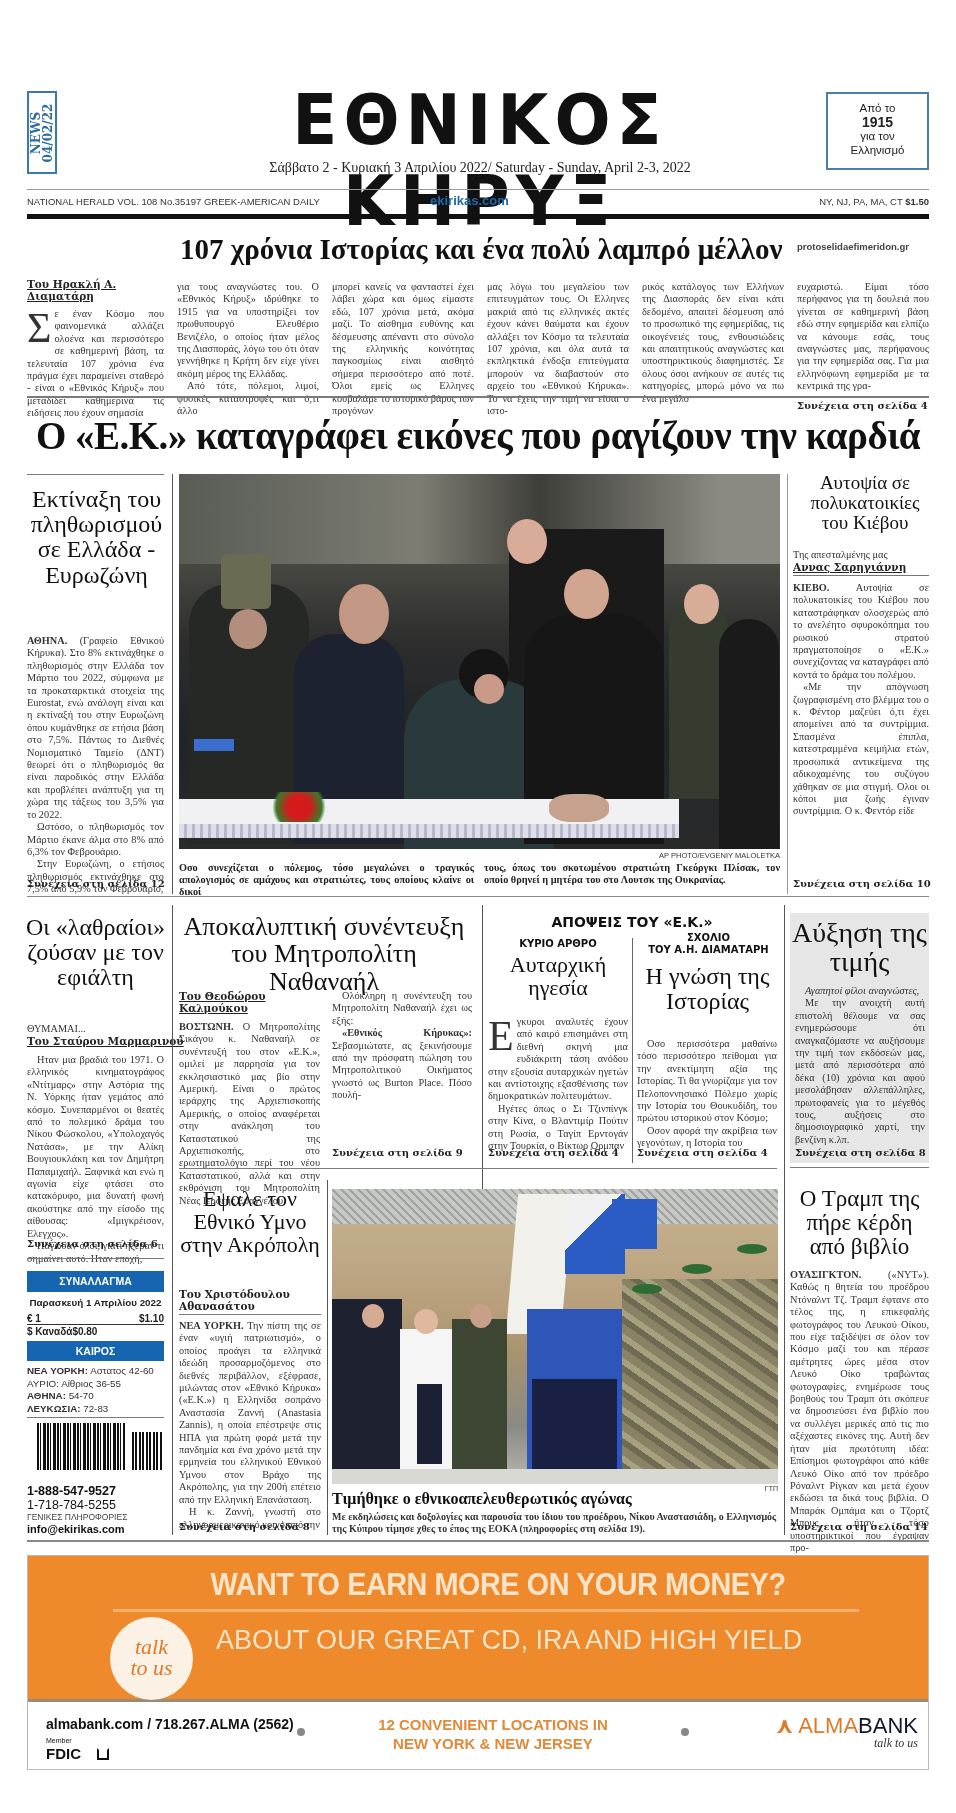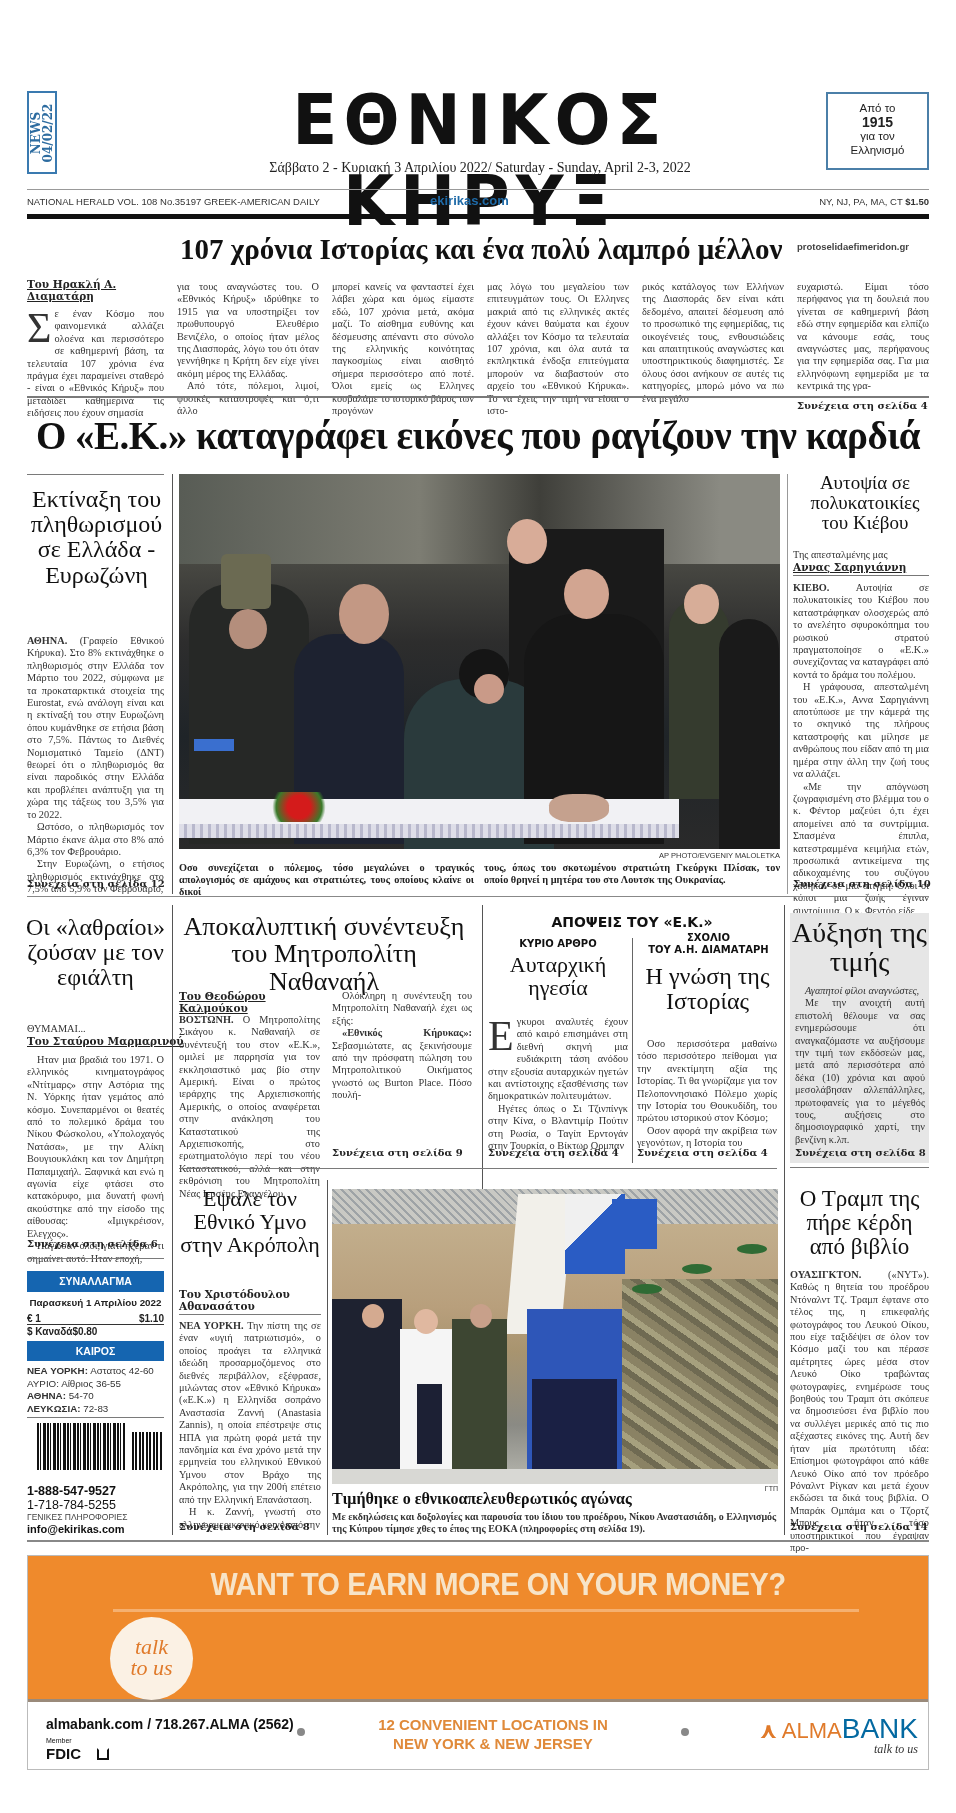--- a/index.html
+++ b/index.html
@@ -106,21 +106,20 @@
 <div class="abs serif" style="left:179px;top:862px;width:295px;font-size:10.3px;line-height:12px;font-weight:bold;color:#222;text-align:justify">Οσο συνεχίζεται ο πόλεμος, τόσο μεγαλώνει ο τραγικός απολογισμός σε αμάχους και στρατιώτες, τους οποίους κλαίνε οι δικοί</div>
 <div class="abs serif" style="left:484px;top:862px;width:296px;font-size:10.3px;line-height:12px;font-weight:bold;color:#222;text-align:justify">τους, όπως του σκοτωμένου στρατιώτη Γκεόργκι Πλίσακ, τον οποίο θρηνεί η μητέρα του στο Λουτσκ της Ουκρανίας.</div>
 <div class="vr" style="left:787px;top:474px;height:420px;background:#999"></div>
 
 <div class="abs head-serif" style="left:795px;top:473px;width:140px;font-size:19px">Αυτοψία σε πολυκατοικίες του Κιέβου</div>
 <div class="abs serif" style="left:793px;top:549px;font-size:10.3px;color:#333">Της απεσταλμένης μας</div>
 <div class="abs byline" style="left:793px;top:561px">Αννας Σαρηγιάννη</div>
 <div class="hr" style="left:793px;top:575px;width:136px;height:1px;background:#777"></div>
 <div class="abs body-text" style="left:793px;top:582px;width:136px">
   <p class="noind"><b>ΚΙΕΒΟ.</b> <span>Αυτοψία σε πολυκατοικίες του Κιέβου που καταστράφηκαν ολοσχερώς από το ανελέητο σφυροκόπημα του ρωσικού στρατού πραγματοποίησε ο «Ε.Κ.» συνεχίζοντας να καταγράφει από κοντά το δράμα του πολέμου.</span></p>
-  <p>Η γράφουσα, απεσταλμένη του «Ε.Κ.», Αννα Σαρηγιάννη αποτύπωσε με την κάμερά της το σκηνικό της πλήρους καταστροφής και μίλησε με ανθρώπους που είδαν από τη μια ημέρα στην άλλη την ζωή τους να αλλάζει.</p>
   <p>«Με την απόγνωση ζωγραφισμένη στο βλέμμα του ο κ. Φέντορ μαζεύει ό,τι έχει απομείνει από τα συντρίμμια. Σπασμένα έπιπλα, κατεστραμμένα κειμήλια ετών, προσωπικά αντικείμενα της αδικοχαμένης του συζύγου χάθηκαν σε μια στιγμή. Ολοι οι κόποι μια ζωής έγιναν συντρίμμια. Ο κ. Φεντόρ είδε</p>
 </div>
 <div class="abs cont" style="left:793px;top:878px">Συνέχεια στη σελίδα 10</div>
 
 <div class="hr" style="left:27px;top:896px;width:902px;height:1px;background:#888"></div>
 
 <div class="abs head-serif" style="left:22px;top:915px;width:147px;font-size:24px">Οι «λαθραίοι» ζούσαν με τον εφιάλτη</div>
 <div class="abs serif" style="left:27px;top:1023px;font-size:10.3px;color:#333">ΘΥΜΑΜΑΙ...</div>
 <div class="abs byline" style="left:27px;top:1035px">Του Σταύρου Μαρμαρινού</div>
 <div class="abs body-text" style="left:27px;top:1054px;width:137px">
@@ -153,21 +152,21 @@
 <div class="abs sans" style="left:27px;top:1484px;width:140px;color:#111">
   <div style="font-weight:bold;font-size:12.5px;line-height:14px">1-888-547-9527</div>
   <div style="font-weight:normal;font-size:12.5px;line-height:14px">1-718-784-5255</div>
   <div style="font-size:8.5px;line-height:11px;color:#444">ΓΕΝΙΚΕΣ ΠΛΗΡΟΦΟΡΙΕΣ</div>
   <div style="font-weight:bold;font-size:11px;line-height:12px">info@ekirikas.com</div>
 </div>
 <div class="vr" style="left:172px;top:905px;height:630px"></div>
 
 <div class="abs head-serif" style="left:179px;top:913px;width:290px;font-size:26px">Αποκαλυπτική συνέντευξη του Μητροπολίτη Ναθαναήλ</div>
 <div class="abs" style="left:179px;top:990px;width:141px">
-  <div class="byline" style="">Του Θεοδώρου Καλμούκου</div>
+  <div class="byline" style="margin-bottom:7px">Του Θεοδώρου Καλμούκου</div>
   <p class="body-text" style="text-indent:0"><b>ΒΟΣΤΩΝΗ.</b> <span>Ο Μητροπολίτης Σικάγου κ. Ναθαναήλ σε συνέντευξή του στον «Ε.Κ.», ομιλεί με παρρησία για τον εκκλησιαστικό μας βίο στην Αμερική. Είναι ο πρώτος ιεράρχης της Αρχιεπισκοπής Αμερικής, ο οποίος αναφέρεται στην ανάκληση του Καταστατικού της Αρχιεπισκοπής, στο ερωτηματολόγιο περί του νέου Καταστατικού, αλλά και στην εκθρόνιση του Μητροπολίτη Νέας Ιερσέης Ευαγγέλου.</span></p>
 </div>
 <div class="abs body-text" style="left:332px;top:990px;width:140px">
   <p>Ολόκληρη η συνέντευξη του Μητροπολίτη Ναθαναήλ έχει ως εξής:</p>
   <p><b>«Εθνικός Κήρυκας»:</b> <span>Σεβασμιώτατε, ας ξεκινήσουμε από την πρόσφατη πώληση του Μητροπολιτικού Οικήματος γνωστό ως Burton Place. Πόσο πουλή-</span></p>
 </div>
 <div class="abs cont" style="left:332px;top:1147px">Συνέχεια στη σελίδα 9</div>
 <div class="vr" style="left:482px;top:905px;height:290px"></div>
 
 <div class="abs" style="left:488px;top:914px;width:288px;text-align:center;font-family:'DejaVu Sans',sans-serif;font-weight:bold;font-size:14px;color:#111">ΑΠΟΨΕΙΣ ΤΟΥ «Ε.Κ.»</div>
@@ -245,33 +244,34 @@
 
 <div class="abs" style="left:27px;top:1555px;width:902px;height:215px;border:1px solid #bbb">
   <div class="abs" style="left:0;top:0;width:900px;height:146px;background:#ef8a2c;border-bottom:3px solid #9a8a7a"></div>
   <div class="abs" style="left:85px;top:11px;width:770px;text-align:center;font-family:'Liberation Sans',sans-serif;font-weight:bold;font-size:31px;color:#f7e4c8;letter-spacing:-0.5px;transform:scaleX(0.93);transform-origin:center">WANT TO EARN MORE ON YOUR MONEY?</div>
   <div class="abs" style="left:85px;top:53px;width:746px;height:3px;background:#f5b070"></div>
   <div class="abs" style="left:82px;top:61px;width:83px;height:83px;border-radius:50%;background:#fbf1e4;color:#e07a2a;text-align:center;font-family:'Liberation Serif',serif;font-style:italic;font-size:22px;line-height:21px;padding-top:19px">
     <div>talk</div>
     <div>to us</div>
   </div>
   <div class="abs" style="left:188px;top:68px;font-family:'Liberation Sans',sans-serif;font-size:27px;line-height:32px;color:#f7e4c8">
+    <div>ABOUT OUR GREAT CD, IRA AND HIGH YIELD</div>
   </div>
   <div class="abs sans" style="left:18px;top:160px;font-weight:bold;font-size:14px;color:#111">almabank.com / 718.267.ALMA (2562)</div>
   <div class="abs sans" style="left:18px;top:180px;color:#111;line-height:10px">
     <div style="font-size:7px">Member</div>
     <div style="display:flex;align-items:center;gap:16px">
       <b style="font-size:15px;line-height:16px">FDIC</b>
       <span style="display:inline-block;width:12px;height:12px;border:2px solid #111;border-top-color:transparent"></span>
     </div>
   </div>
   <div class="abs" style="left:269px;top:172px;width:8px;height:8px;border-radius:50%;background:#888"></div>
   <div class="abs sans" style="left:315px;top:159px;width:300px;text-align:center;font-weight:bold;font-size:15px;line-height:19px;color:#e08a3a">
     <div>12 CONVENIENT LOCATIONS IN</div>
     <div>NEW YORK &amp; NEW JERSEY</div>
   </div>
   <div class="abs" style="left:653px;top:172px;width:8px;height:8px;border-radius:50%;background:#888"></div>
   <div class="abs sans" style="left:730px;top:157px;width:160px;text-align:right">
     <span style="color:#e07a2a;font-weight:bold;font-size:22px">⋏</span>
-    <span style="color:#e07a2a;font-weight:normal;font-size:22px">ALMA</span><span style="color:#0369a1;font-size:28px">BANK</span>
+    <span style="color:#e07a2a;font-weight:normal;font-size:22px">ALMA</span><span style="color:#0f172a;font-size:22px">BANK</span>
     <div style="font-family:'Liberation Serif',serif;font-style:italic;font-size:12px;color:#333;margin-top:-3px">talk to us</div>
   </div>
 </div>
 
 </body></html>

